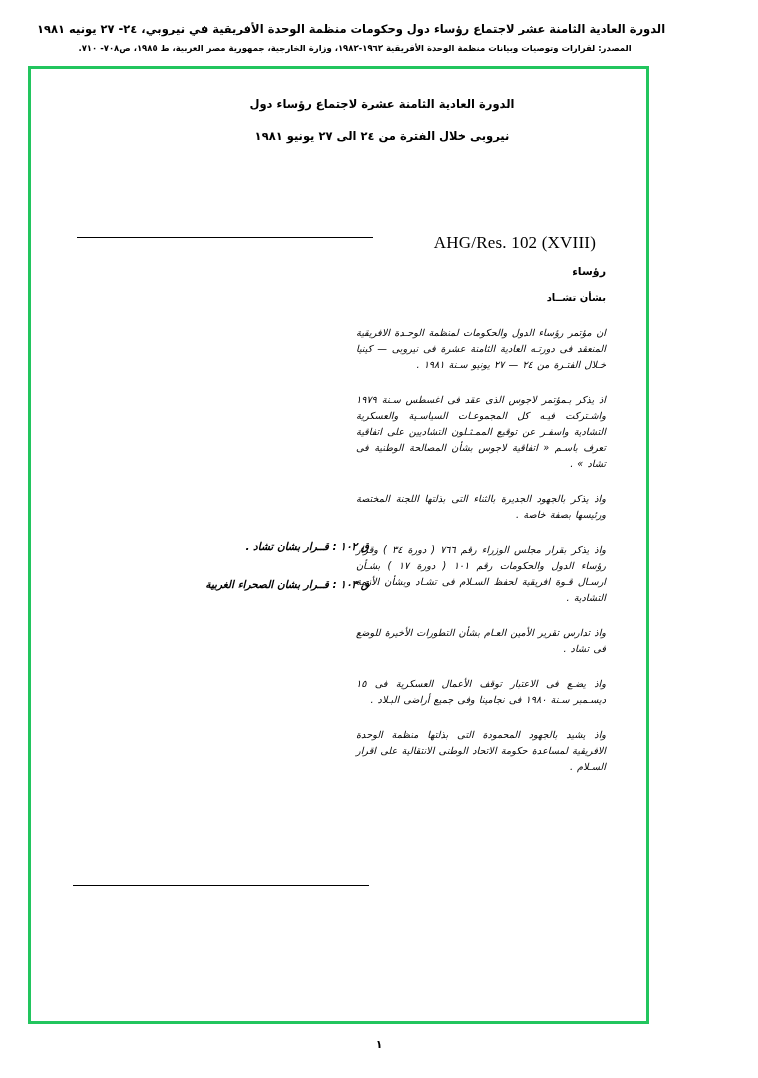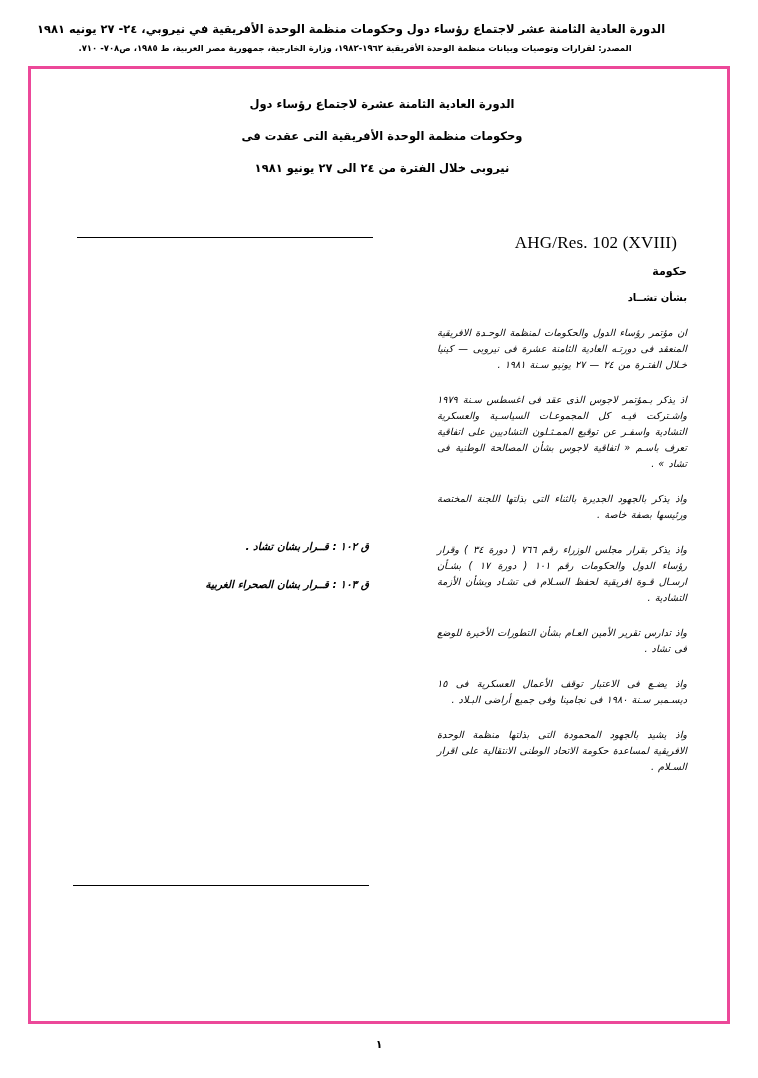--- a/index.html
+++ b/index.html
@@ -36,23 +36,23 @@
     font-weight: bold;
     direction: rtl;
     padding-left: 8px;
   }
 
   
   .frame {
     position: absolute;
     top: 66px;
     left: 28px;
-    width: 702px;
+    width: 621px;
     height: 958px;
-    border: 3px solid #ec4899;
+    border: 3px solid #22c55e;
     box-sizing: border-box;
   }
   .frame-inner {
     position: absolute;
     top: 0;
     left: 0;
     right: 0;
     bottom: 0;
   }
 
@@ -165,37 +165,36 @@
 <div class="doc-header">
   <div class="line1">الدورة العادية الثامنة عشر لاجتماع رؤساء دول وحكومات منظمة الوحدة الأفريقية في نيروبي، ٢٤- ٢٧ يونيه ١٩٨١</div>
   <div class="line2">المصدر: لقرارات وتوصيات وبيانات منظمة الوحدة الأفريقية ١٩٦٣-١٩٨٣، وزارة الخارجية، جمهورية مصر العربية، ط ١٩٨٥، ص٧٠٨- ٧١٠.</div>
 </div>
 
 <div class="frame">
   <div class="frame-inner">
 
     <div class="title-block">
       <div>الدورة العادية الثامنة عشرة لاجتماع رؤساء دول</div>
-      <div>وحكومات منظمة الوحدة الأفريقية التى عقدت فى</div>
       <div>نيروبى خلال الفترة من ٢٤ الى ٢٧ يونيو ١٩٨١</div>
     </div>
 
     <div class="ref-code">AHG/Res. 102  (XVIII)</div>
 
     <div class="side-col">
       <div class="rule rule-top"></div>
       <div class="side-notes">
         <div class="side-note">ق ١٠٢ : قــرار بشان تشاد .</div>
         <div class="side-note">ق ١٠٣ : قــرار بشان الصحراء الغربية</div>
       </div>
     </div>
     <div class="rule-bottom"></div>
 
     <div class="body-col">
-      <div class="kicker">حكومة</div>
+      <div class="kicker">رؤساء</div>
       <div class="subkicker">بشأن تشــاد</div>
 
       <p class="para">ان مؤتمر رؤساء الدول والحكومات لمنظمة الوحـدة الافريقية المنعقد فى دورتـه العادية الثامنة عشرة فى نيروبى — كينيا خـلال الفتـرة من ٢٤ — ٢٧ يونيو سـنة ١٩٨١ .</p>
       <p class="para">اذ يذكر بـمؤتمر لاجوس الذى عقد فى اغسطس سـنة ١٩٧٩ واشـتركت فيـه كل المجموعـات السياسـية والعسكرية التشادية واسفـر عن توقيع الممـثـلون التشاديين على اتفاقية تعرف باسـم « اتفاقية لاجوس بشأن المصالحة الوطنية فى تشاد » .</p>
       <p class="para">واذ يذكر بالجهود الجديرة بالثناء التى بذلتها اللجنة المختصة ورئيسها بصفة خاصة .</p>
       <p class="para">واذ يذكر بقرار مجلس الوزراء رقم ٧٦٦ ( دورة ٣٤ ) وقرار رؤساء الدول والحكومات رقم ١٠١ ( دورة ١٧ ) بشـأن ارسـال قـوة افريقية لحفظ السـلام فى تشـاد وبشأن الأزمة التشادية .</p>
       <p class="para">واذ تدارس تقرير الأمين العـام بشأن التطورات الأخيرة للوضع فى تشاد .</p>
       <p class="para">واذ يضـع فى الاعتبار توقف الأعمال العسكرية فى ١٥ ديسـمبر سـنة ١٩٨٠ فى نجامينا وفى جميع أراضى البـلاد .</p>
       <p class="para">واذ يشيد بالجهود المحمودة التى بذلتها منظمة الوحدة الافريقية لمساعدة حكومة الاتحاد الوطنى الانتقالية على اقرار السـلام .</p>
     </div>

